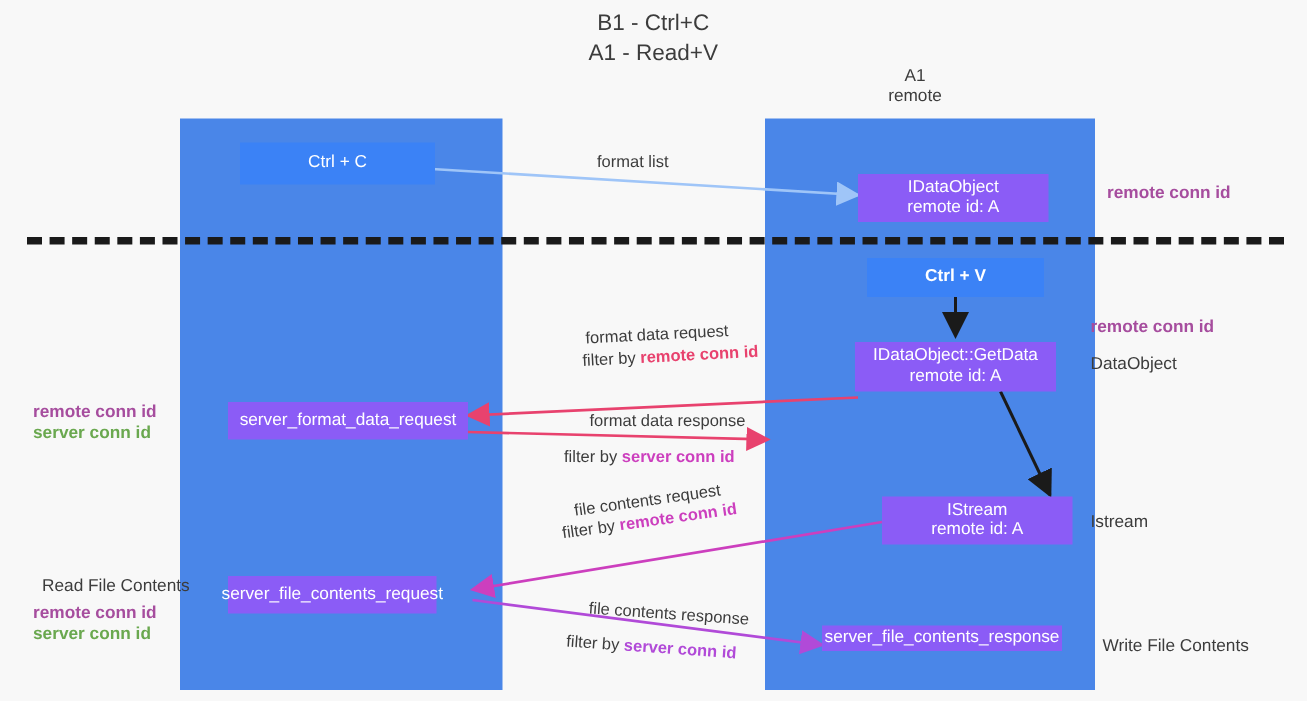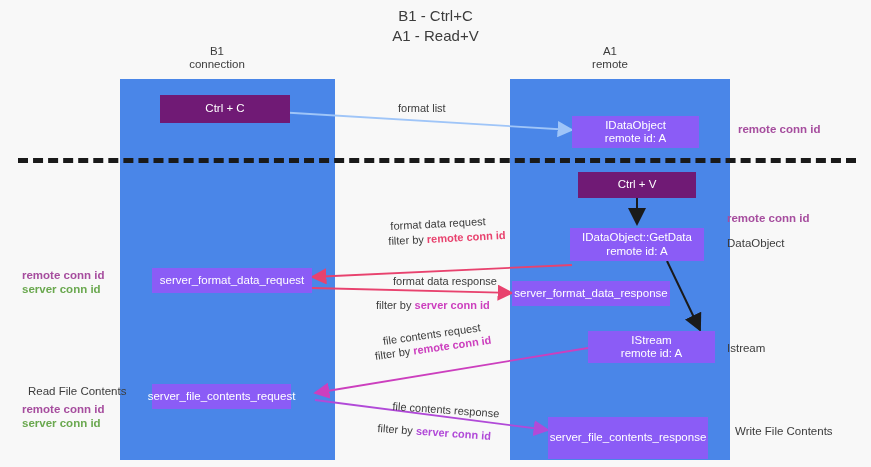--- a/index.html
+++ b/index.html
@@ -34,21 +34,21 @@
     border-top:5px dashed #1a1a1a;
   }
   
   .box{
     box-sizing:border-box;
     display:flex;align-items:center;justify-content:center;
     flex-direction:column;
     color:#ffffff;font-size:11.5px;line-height:13.5px;
     text-align:center;
   }
-  .box.green{background:#701a75;}
+  .box.green{background:#3b82f6;}
   .box.orange{background:#8b5cf6;}
   
   .note{font-size:11.5px;line-height:14px;}
   .note .purple{color:#a64d9e;font-weight:bold;}
   .note .green{color:#6aa84f;font-weight:bold;}
   .note .plain{color:#3c3c3c;margin-top:13px;}
   
   .elabel{font-size:11px;line-height:14px;color:#3c3c3c;white-space:nowrap;}
   .elabel b.pink{color:#e8426e;font-weight:bold;}
   .elabel b.magenta{color:#cc3fbe;font-weight:bold;}
@@ -58,24 +58,20 @@
 </head>
 <body>
 
 <div id="stage">
 
   <div class="abs" id="title">
     <div>B1 - Ctrl+C</div>
     <div>A1 - Read+V</div>
   </div>
 
-  <div class="abs col-head" id="head-b1">
-    <div>B1</div>
-    <div>connection</div>
-  </div>
   <div class="abs col-head" id="head-a1">
     <div>A1</div>
     <div>remote</div>
   </div>
 
   <div class="abs lane" id="lane-b1"></div>
   <div class="abs lane" id="lane-a1"></div>
 
   <svg id="wires" viewBox="0 0 871 467">
     <defs>
@@ -115,47 +111,44 @@
 
   <div class="abs box green" style="left:160px;top:95px;width:130px;height:28px;">
     <span>Ctrl + C</span>
   </div>
 
   <div class="abs box orange" style="left:572px;top:116px;width:127px;height:32px;">
     <span>IDataObject</span>
     <span>remote id: A</span>
   </div>
 
-  <div class="abs box green" style="left:578px;top:172px;width:118px;height:26px;">
+  <div class="abs box green" style="left:578px;top:172px;width:118px;height:26px;font-weight:bold;">
     <span>Ctrl + V</span>
   </div>
 
   <div class="abs box orange" style="left:570px;top:228px;width:134px;height:33px;">
     <span>IDataObject::GetData</span>
     <span>remote id: A</span>
   </div>
 
   <div class="abs box orange" style="left:152px;top:268px;width:160px;height:25px;">
     <span>server_format_data_request</span>
   </div>
 
-  <div class="abs box orange" style="left:512px;top:281px;width:158px;height:25px;">
-    <span>server_format_data_response</span>
-  </div>
 
   <div class="abs box orange" style="left:588px;top:331px;width:127px;height:32px;">
     <span>IStream</span>
     <span>remote id: A</span>
   </div>
 
   <div class="abs box orange" style="left:152px;top:384px;width:139px;height:25px;">
     <span>server_file_contents_request</span>
   </div>
 
-  <div class="abs box orange" style="left:548px;top:417px;width:160px;height:42px;">
+  <div class="abs box orange" style="left:548px;top:417px;width:160px;height:17px;">
     <span>server_file_contents_response</span>
   </div>
 
   <div class="abs elabel" style="left:398px;top:101px;">format list</div>
 
   <div class="abs elabel" style="left:390px;top:219px;transform:rotate(-3deg);transform-origin:left top;">format data request</div>
   <div class="abs elabel" style="left:388px;top:234px;transform:rotate(-3deg);transform-origin:left top;">
     <span>filter by </span><b class="pink">remote conn id</b>
   </div>
 

